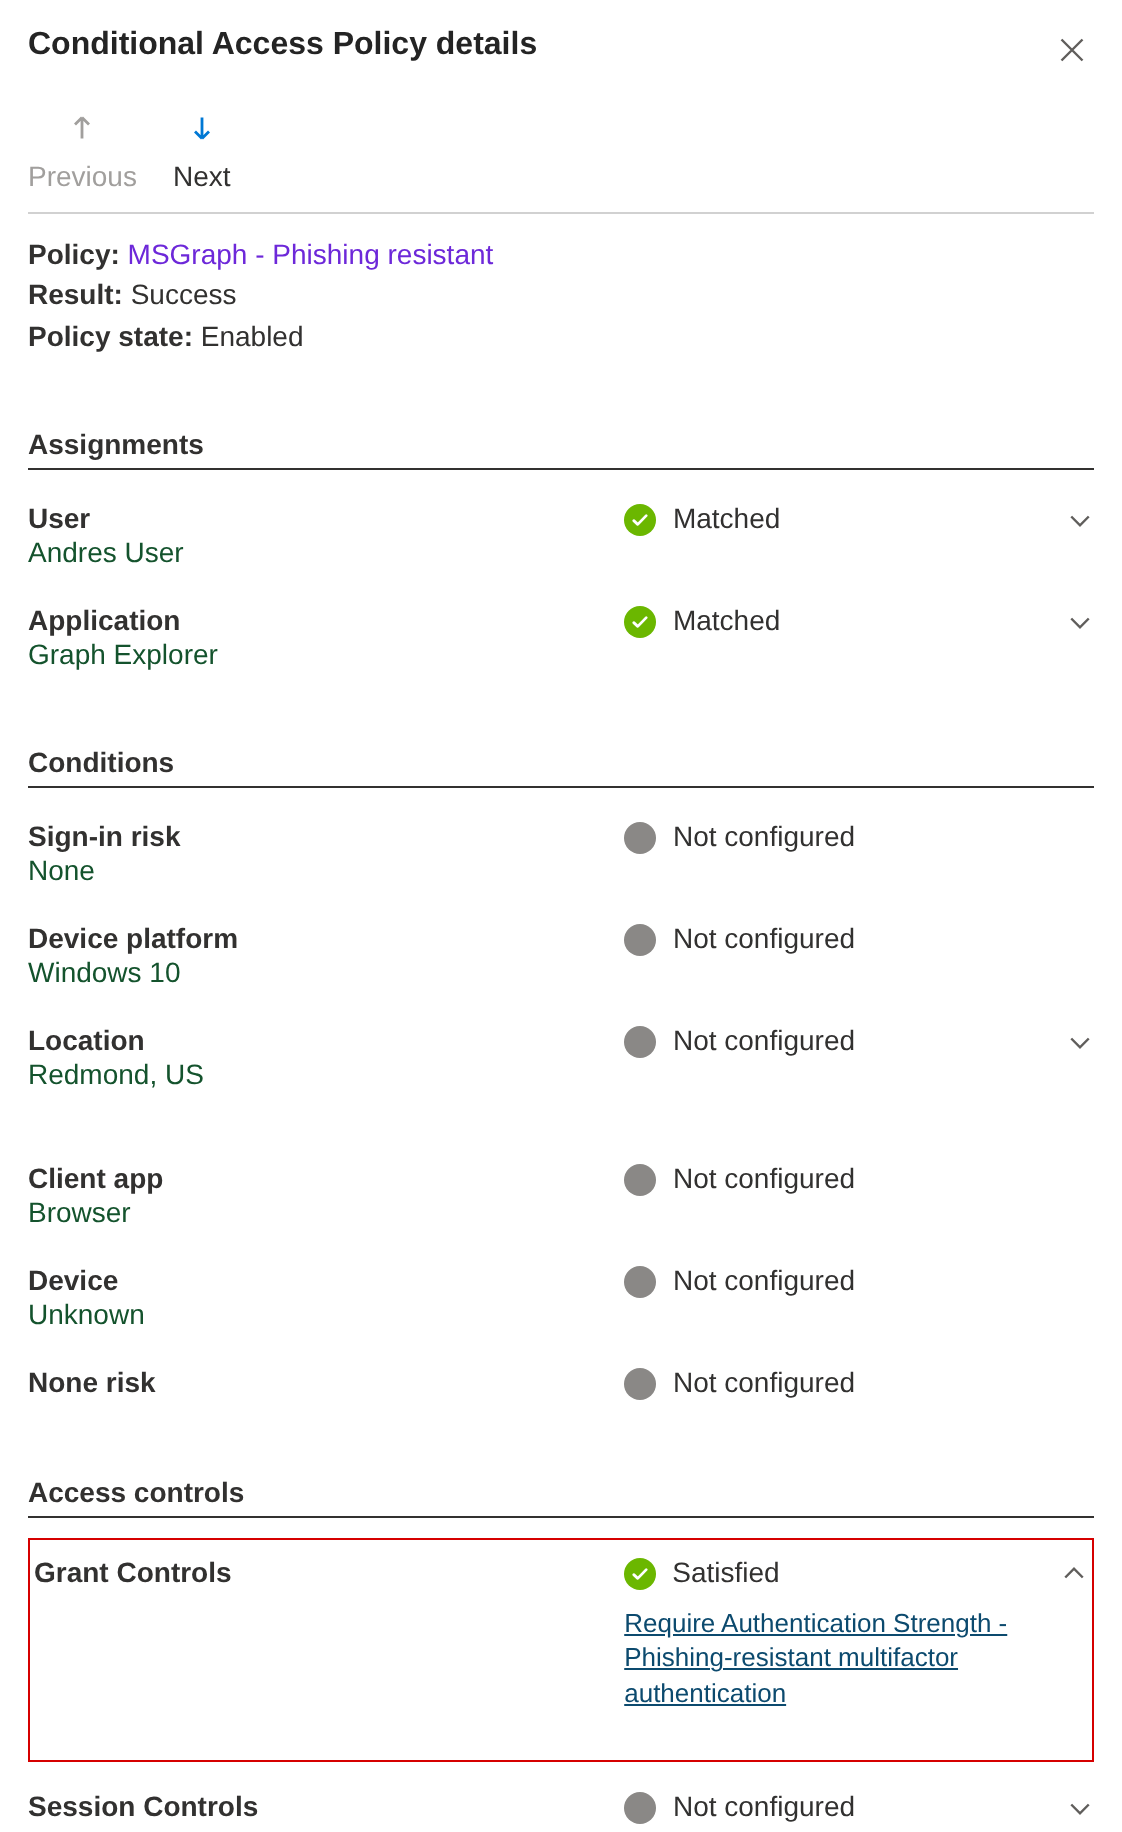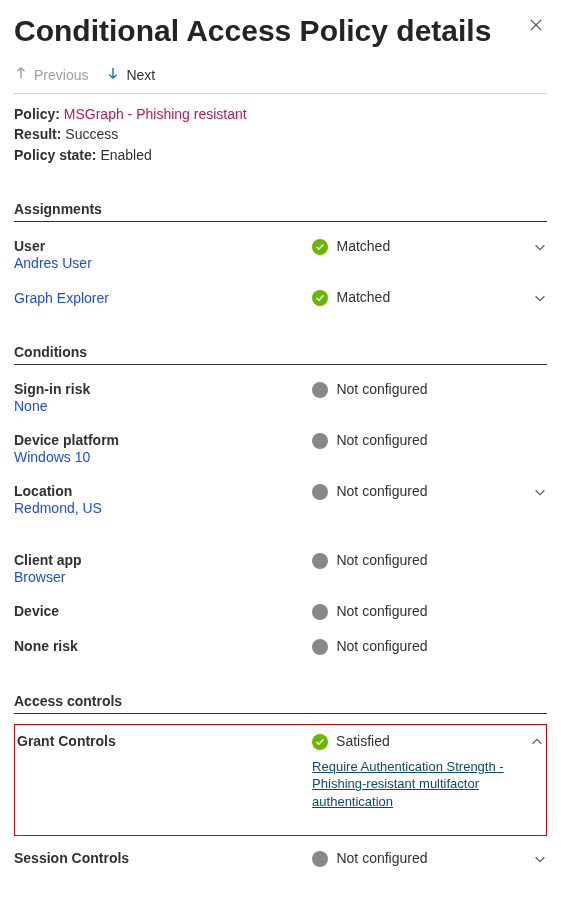--- a/index.html
+++ b/index.html
@@ -11,21 +11,21 @@
       width: 561px;
       padding: 14px 14px 24px 14px;
     }
     .panel-header {
       display: flex;
       align-items: flex-start;
       justify-content: space-between;
       margin-bottom: 18px;
     }
     .panel-title {
-      font-size: 30px;
+      font-size: 16px;
       font-weight: 600;
       color: #242424;
     }
     .close-btn {
       background: none;
       border: none;
       cursor: pointer;
       padding: 4px;
       color: #605e5c;
       display: flex;
@@ -43,49 +43,50 @@
     }
     .nav-btn {
       display: inline-flex;
       align-items: center;
       gap: 6px;
       background: none;
       border: none;
       font-size: 14px;
       cursor: pointer;
       color: #323130;
+      flex-direction: column;
     }
     .nav-btn.disabled { color: #a19f9d; cursor: default; }
     .nav-btn svg { width: 14px; height: 14px; }
     .nav-btn.next svg { color: #0078d4; }
     .nav-btn.prev svg { color: #a19f9d; }
 
     .meta { margin-bottom: 36px; line-height: 1.45; }
     .meta-row .label { font-weight: 600; }
-    .link { color: #be185d; }
+    .link { color: #6d28d9; }
 
     .section { margin-bottom: 26px; }
     .section-heading {
       font-weight: 700;
       font-size: 14px;
       padding-bottom: 4px;
       border-bottom: 1px solid #323130;
       margin-bottom: 10px;
     }
 
     .item {
       display: flex;
       justify-content: space-between;
       align-items: flex-start;
       padding: 6px 0 12px 0;
     }
     .item.expandable { cursor: pointer; }
     .item-left { flex: 0 0 56%; min-width: 0; }
     .item-title { font-weight: 600; }
-    .item-value { color: #1d4ed8; margin-top: 1px; }
+    .item-value { color: #14532d; margin-top: 1px; }
     .item-right {
       display: flex;
       align-items: flex-start;
       gap: 12px;
       flex: 1;
       min-width: 0;
     }
     .status-cell {
       display: flex;
       align-items: center;
@@ -191,20 +192,21 @@
       <span class="chevron">
         <svg viewBox="0 0 16 16" fill="none" stroke="currentColor" stroke-width="1.4">
             <path d="M3 6 L8 11 L13 6"></path>
           </svg>
       </span>
     </div>
   </div>
 
   <div class="item expandable">
     <div class="item-left">
+      <div class="item-title">Application</div>
       <div class="item-value">Graph Explorer</div>
     </div>
     <div class="item-right">
       <div class="status-cell">
         <span class="status-icon matched">
           <svg viewBox="0 0 16 16" fill="none" stroke="currentColor" stroke-width="2.2" stroke-linecap="round" stroke-linejoin="round">
               <path d="M3 8.5 L6.2 11.5 L13 4.5"></path>
             </svg>
         </span>
         <span class="status-text">Matched</span>
@@ -276,20 +278,21 @@
       <div class="status-cell">
         <span class="status-icon notconfig"></span>
         <span class="status-text">Not configured</span>
       </div>
     </div>
   </div>
 
   <div class="item">
     <div class="item-left">
       <div class="item-title">Device</div>
+      <div class="item-value">Unknown</div>
     </div>
     <div class="item-right">
       <div class="status-cell">
         <span class="status-icon notconfig"></span>
         <span class="status-text">Not configured</span>
       </div>
     </div>
   </div>
 
   <div class="item">

